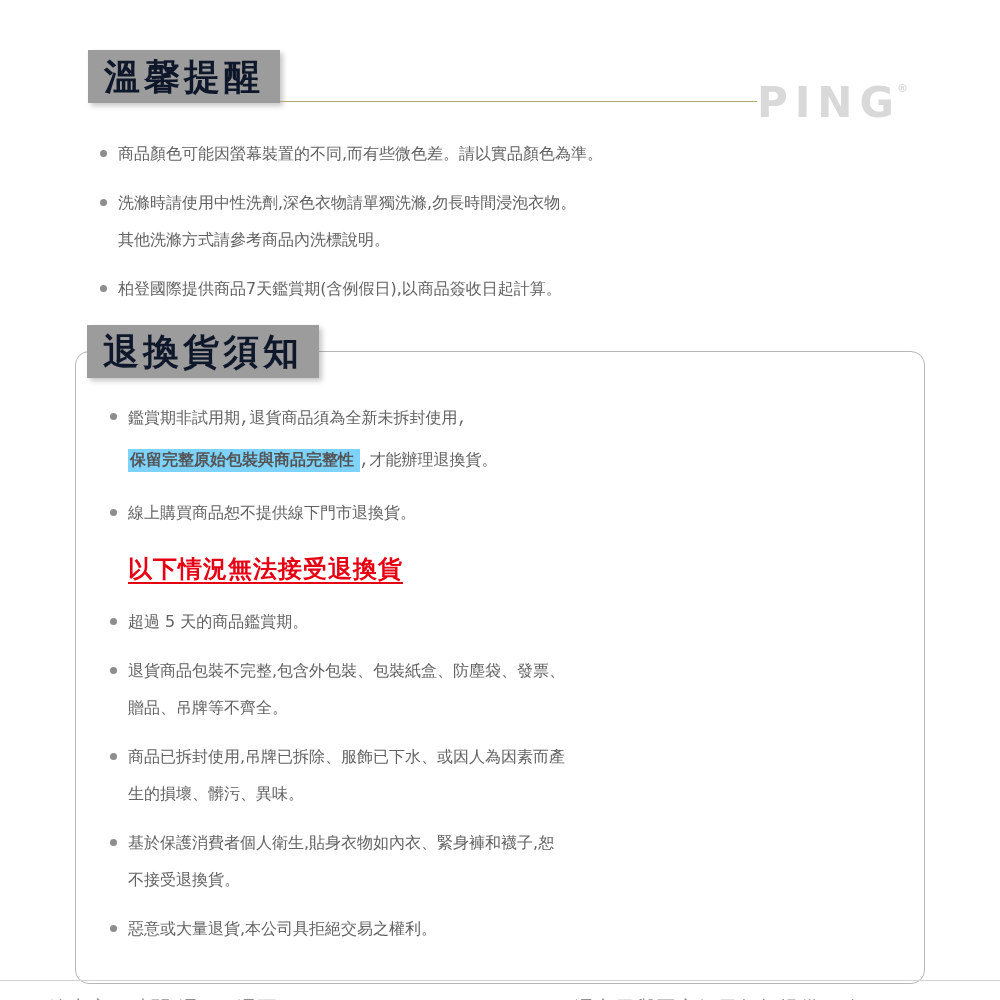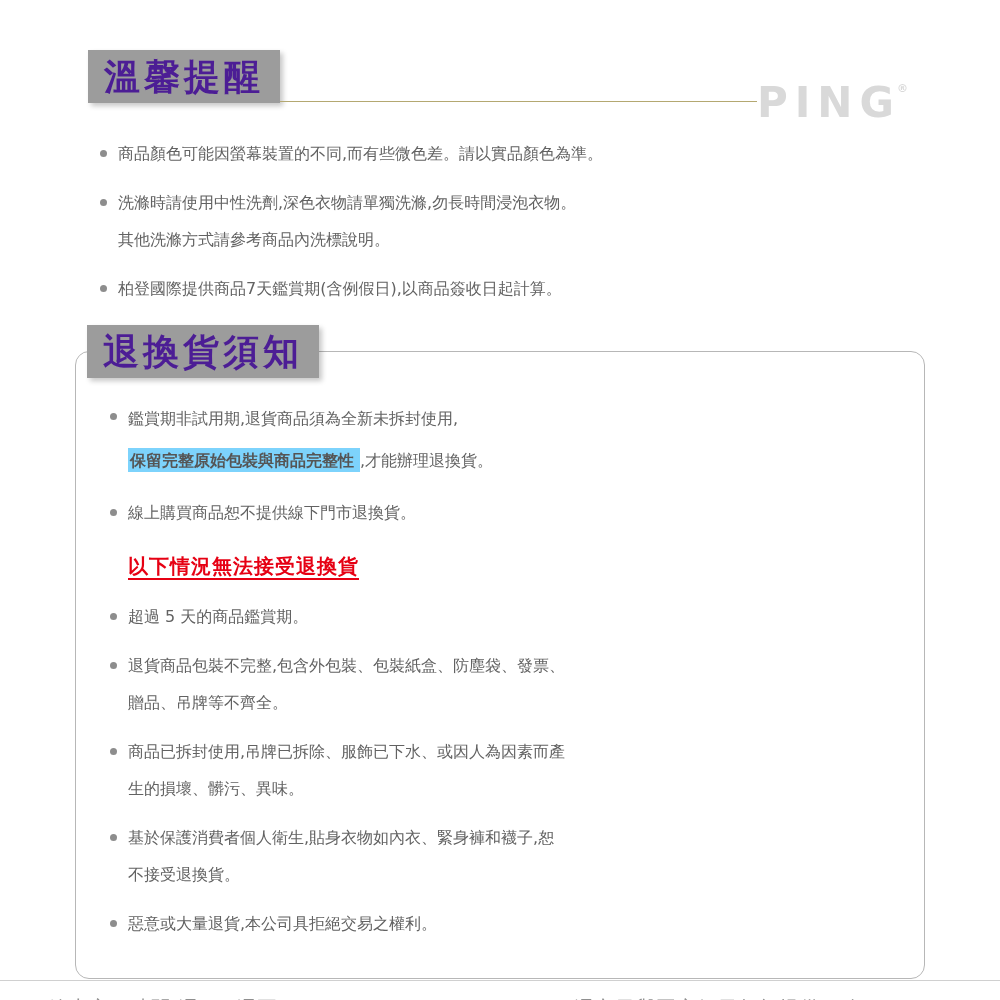--- a/index.html
+++ b/index.html
@@ -8,21 +8,21 @@
     font-family: "DejaVu Sans", "Liberation Sans", sans-serif;
     color: #666666;
     overflow: hidden;
   }
   .page { width: 1000px; height: 1000px; position: relative; }
 
   
   .badge {
     display: inline-block;
     background: #9c9c9c;
-    color: #4c1d95;
+    color: #0f172a;
     font-weight: bold;
     font-size: 36px;
     letter-spacing: 4px;
     line-height: 1;
     padding: 9px 16px 8px 16px;
     box-shadow: 3px 3px 5px rgba(0,0,0,0.22);
     white-space: nowrap;
   }
 
   
@@ -88,29 +88,29 @@
   }
   .hl {
     background: #7dd3fc;
     font-weight: bold;
     color: #555555;
     padding: 3px 6px 2px 2px;
   }
   .red-heading {
     color: #e60013;
     font-weight: bold;
-    font-size: 20px;
+    font-size: 24px;
     text-decoration: underline;
     text-decoration-thickness: 2px;
     text-underline-offset: 5px;
     margin: 22px 0 18px 18px;
     letter-spacing: 1px;
   }
   .returns-box ul.notes { margin-top: 0; margin-left: 0; }
-  .item1-lines { line-height: 42px; }
+  .item1-lines { line-height: 42px; font-family: Liberation Mono, monospace; }
 
   
   .footer {
     position: absolute;
     left: 0; right: 0; bottom: 0;
     border-top: 1px solid #d0d0d0;
     padding: 14px 0 0 48px;
     height: 70px;
   }
   .footer-text { font-size: 20px; color: #8f8f8f; letter-spacing: 0.5px; }

